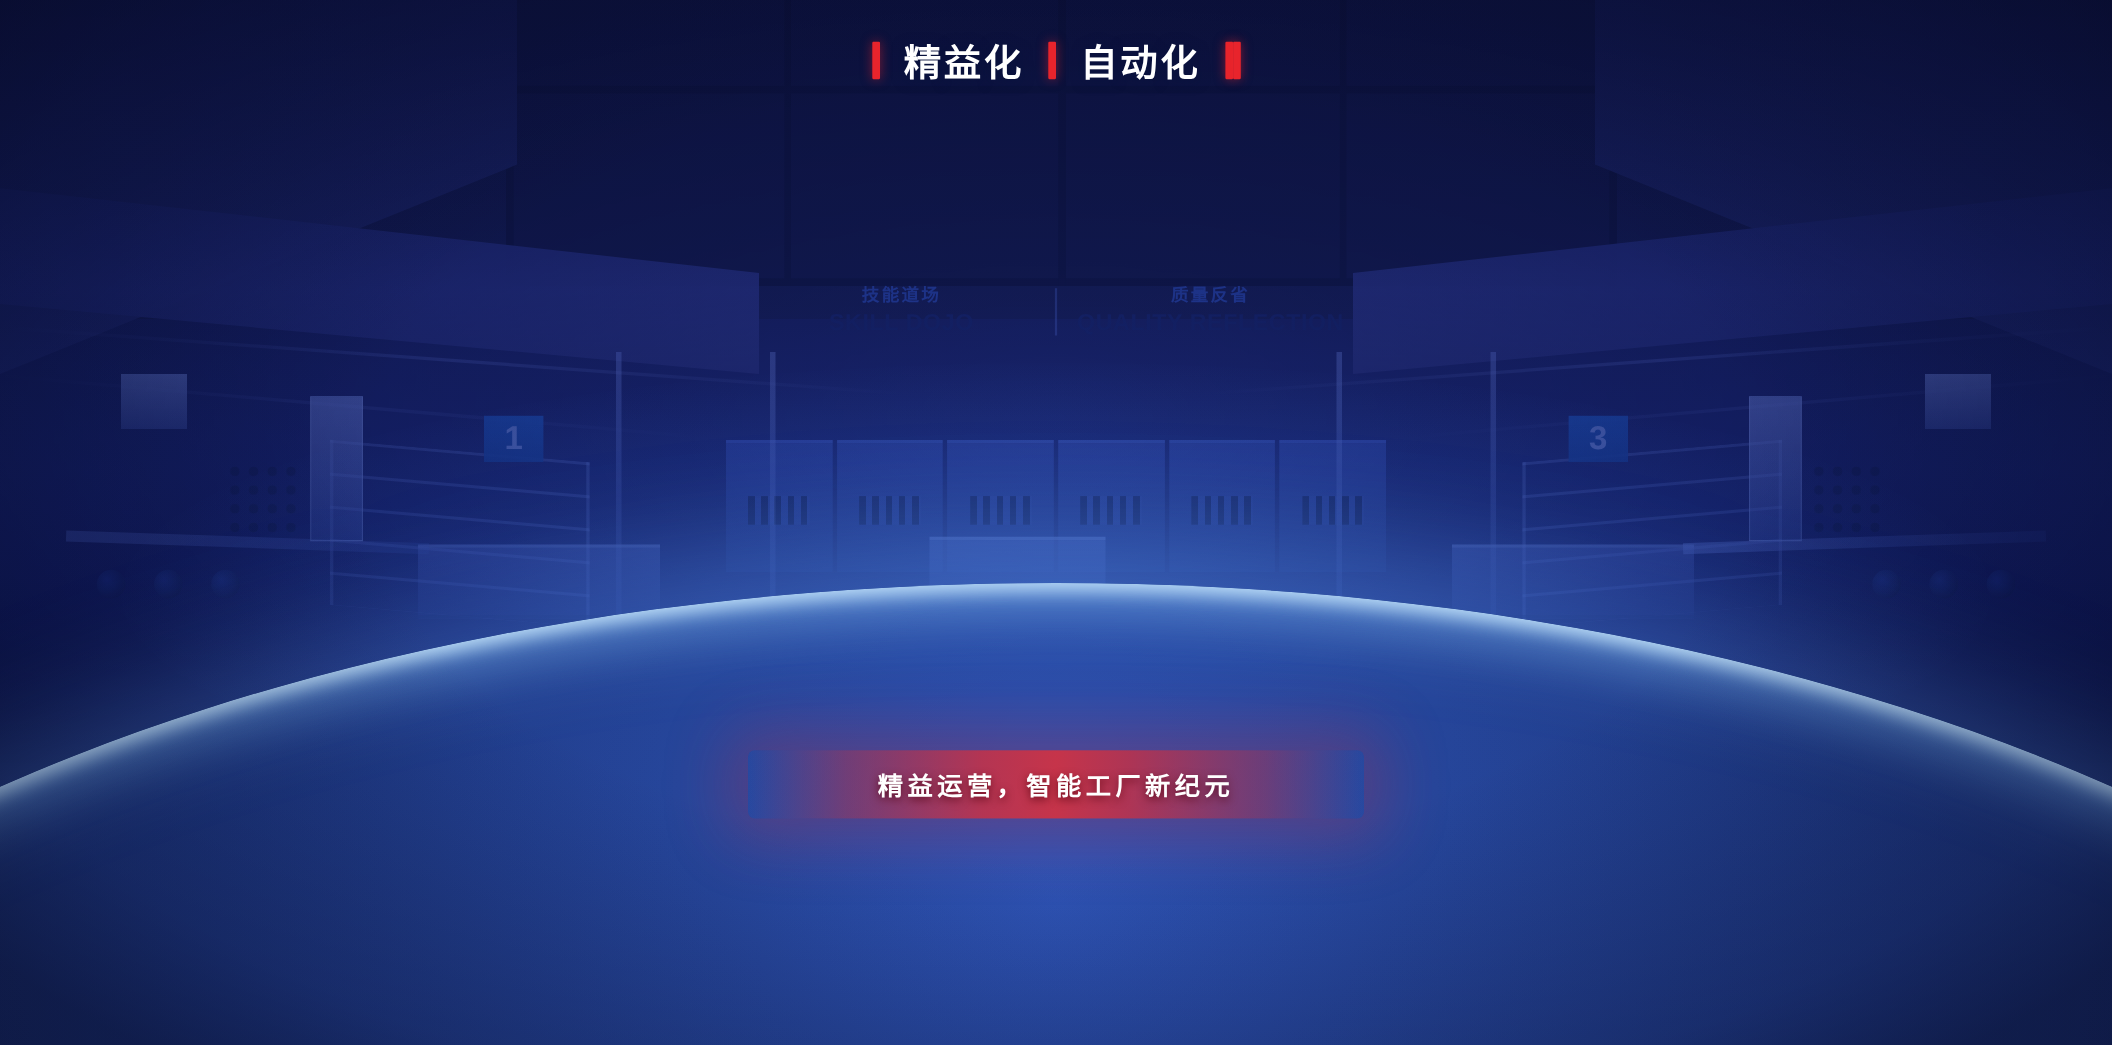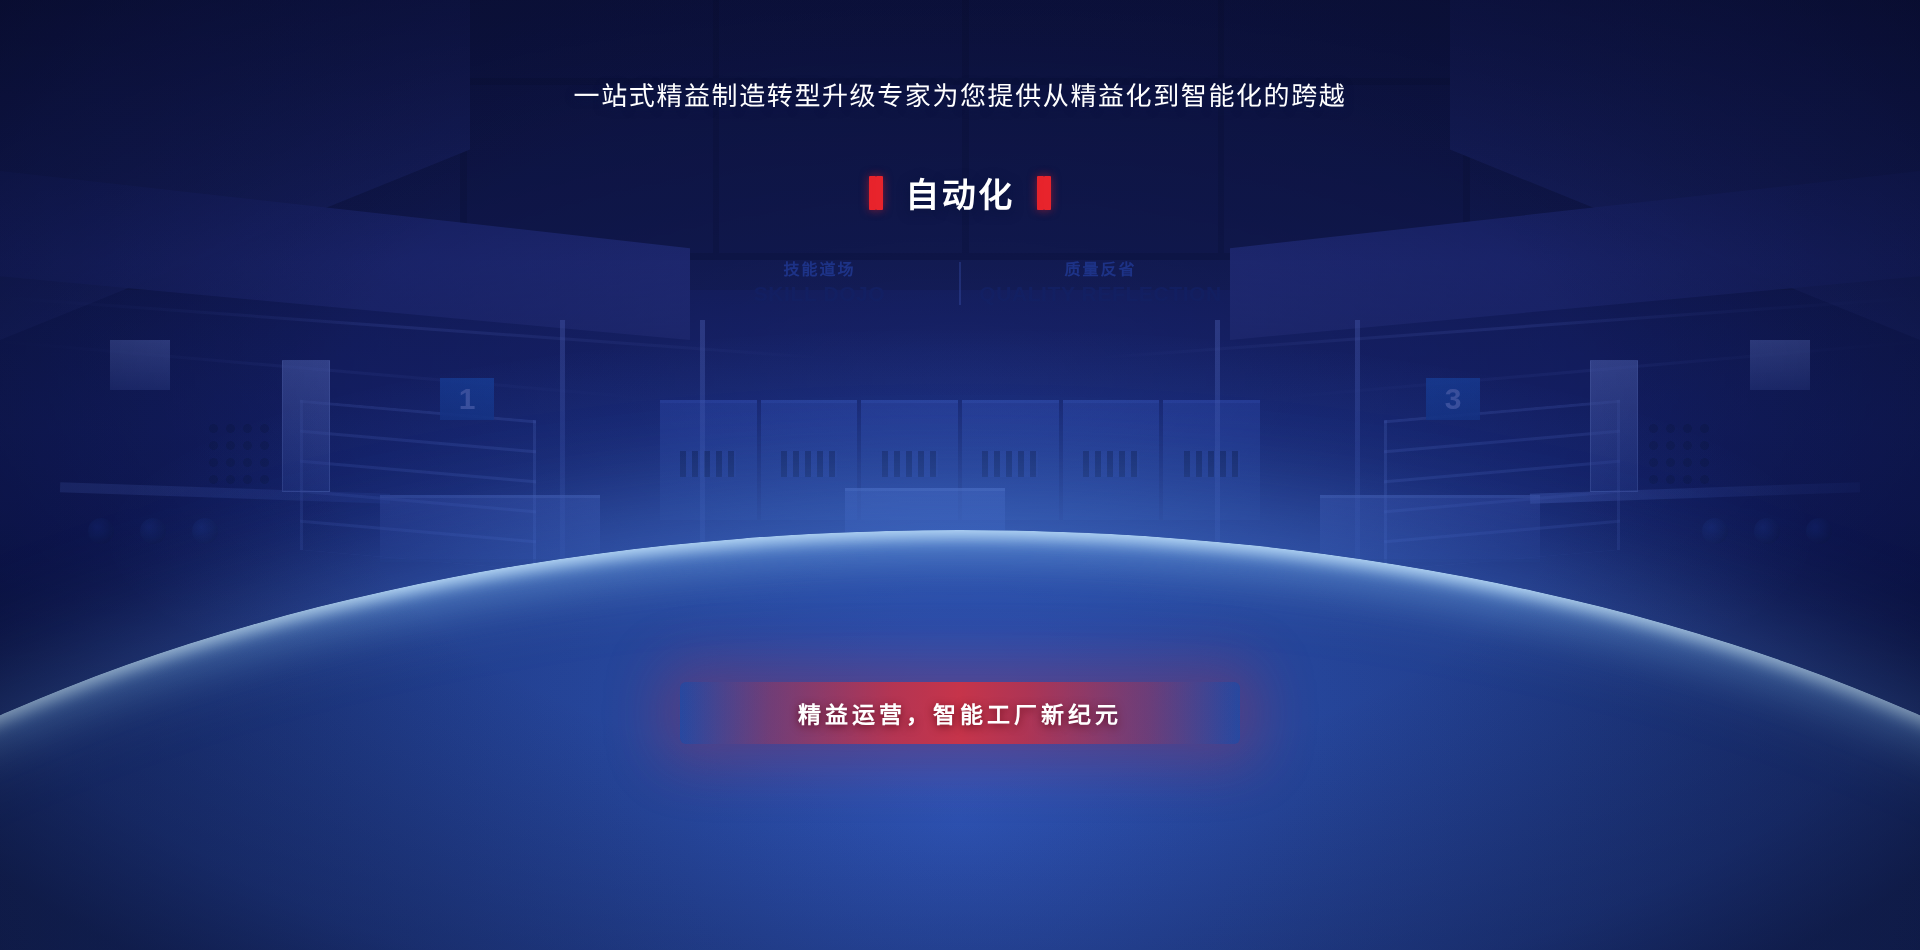--- a/index.html
+++ b/index.html
@@ -568,24 +568,24 @@
   <div class="earth-wrap">
     <div class="clouds"></div>
     <div class="earth-shade"></div>
     <div class="earth-rim"></div>
   </div>
 
   <div class="vignette"></div>
 
   <div class="content">
 
-    <p class="subtitle">一站式精益制造转型升级专家为您提供从精益化到智能化的跨越</p>
 
     <div class="keywords">
       <span class="kw-sep"></span>
+      <span class="kw">精益化</span>
       <span class="kw-sep"></span>
       <span class="kw">自动化</span>
       <span class="kw-sep"></span>
       <span class="kw-sep"></span>
     </div>
   </div>
 
   <div class="tagline-bar">
     <span class="tagline">精益运营，智能工厂新纪元</span>
   </div>

